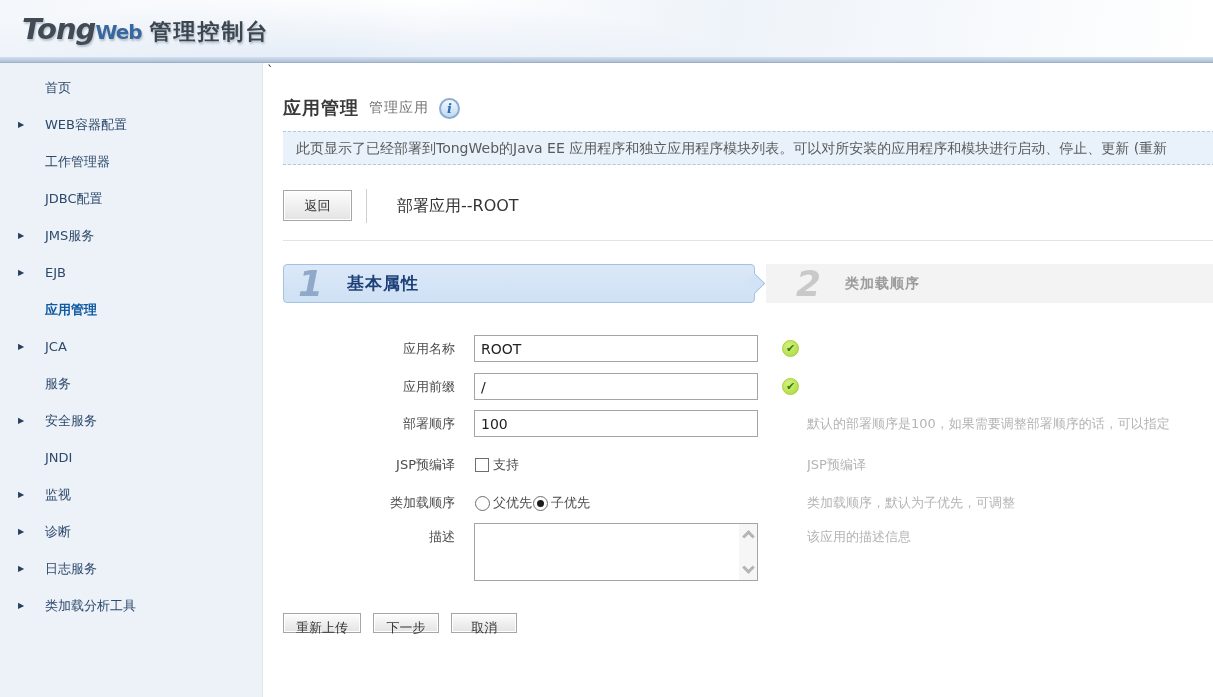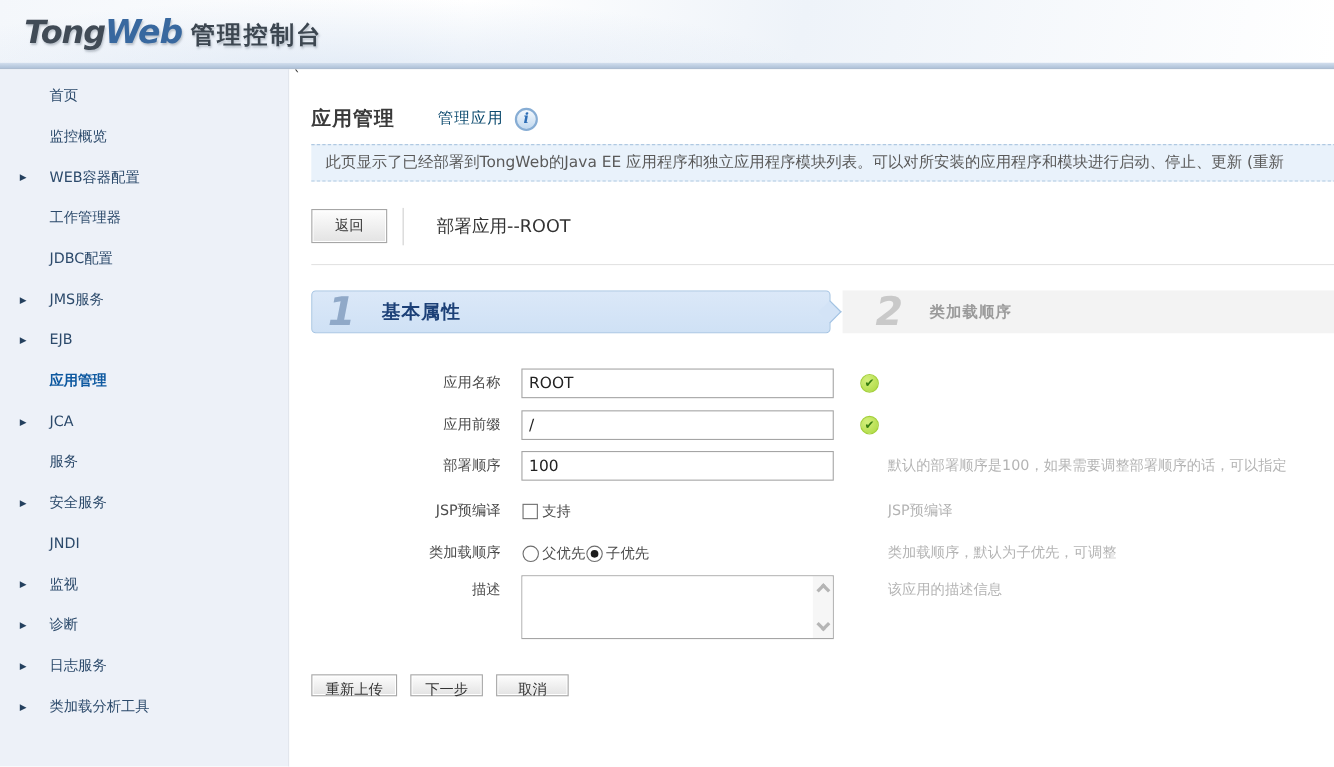--- a/index.html
+++ b/index.html
@@ -9,40 +9,40 @@
 
   
   .header { position:absolute; left:0; top:0; width:1213px; height:57px;
     background:
       radial-gradient(ellipse 700px 120px at 320px 70px, rgba(190,210,235,.45), rgba(255,255,255,0) 60%),
       linear-gradient(100deg, #f4f7fb 0%, #ffffff 35%, #eef3f9 60%, #ffffff 100%);
   }
   .logo { position:absolute; left:22px; top:12px; white-space:nowrap;
     text-shadow:1px 2px 2px rgba(120,130,145,.45); }
   .logo .t1 { font-size:29px; font-weight:bold; font-style:italic; color:#414b56; letter-spacing:-1px;}
-  .logo .t2 { font-size:30px; font-weight:bold; font-style:italic; color:#38689f; letter-spacing:-1px;}
+  .logo .t2 { font-size:20px; font-weight:bold; color:#38689f; letter-spacing:-1px;}
   .logo .t3 { font-size:22px; font-weight:bold; color:#3c4650; margin-left:8px; letter-spacing:2px;}
   .topband { position:absolute; left:0; top:57px; width:1213px; height:6px;
     background:linear-gradient(#d3dfee, #aec1d8); border-bottom:1px solid #9db0c8; }
 
   
   .sidebar { position:absolute; left:0; top:63px; width:263px; height:634px;
     background:#edf1f8; border-right:1px solid #dfe3ea; padding-top:6px; }
   .side-item { position:relative; height:37px; line-height:37px; padding-left:45px;
     font-size:13px; color:#2c4a6b; cursor:pointer; white-space:nowrap; }
   .side-item .arr { position:absolute; left:18px; top:0; font-size:8px; color:#24405e; }
   .side-item.sel { color:#0e59a0; font-weight:bold; }
 
   
   .main { position:absolute; left:263px; top:63px; width:950px; height:634px; background:#fff; }
   .stray { position:absolute; left:4px; top:0px; font-size:13px; color:#333; }
 
   .title-row { position:absolute; left:20px; top:33px; height:24px; display:flex; align-items:center; }
   .page-title { font-size:18px; font-weight:bold; color:#3a3a3a; letter-spacing:1px; }
-  .page-sub { font-size:14px; color:#0c4a6e; margin-left:39px; letter-spacing:1px;}
+  .page-sub { font-size:14px; color:#737373; margin-left:10px; letter-spacing:1px;}
   .info-ic { width:21px; height:21px; margin-left:10px; border-radius:50%;
     background:linear-gradient(#f3f8fd,#c2d9ef); border:2px solid #87add4;
     color:#2d6db5; font-size:13px; font-weight:bold; font-style:italic;
     font-family:"DejaVu Serif","Liberation Serif",serif;
     display:flex; align-items:center; justify-content:center; }
 
   .notice { position:absolute; left:20px; right:-2px; top:68px; height:34px;
     background:#e9f2fb; border-top:1px dashed #b0c9e2; border-bottom:1px dashed #b0c9e2;
     line-height:32px; padding-left:13px; font-size:14px; color:#5a5a5a;
     white-space:nowrap; overflow:hidden; }
@@ -122,24 +122,20 @@
   </div>
   <div class="topband"></div>
 
   <div class="sidebar">
 
       <div class="side-item">
         
         <span>首页</span>
       </div>
 
-      <div class="side-item">
-        
-        <span>监控概览</span>
-      </div>
 
 
       <div class="side-item">
         <span class="arr">▶</span>
         <span>WEB容器配置</span>
       </div>
 
       <div class="side-item">
         
         <span>工作管理器</span>

